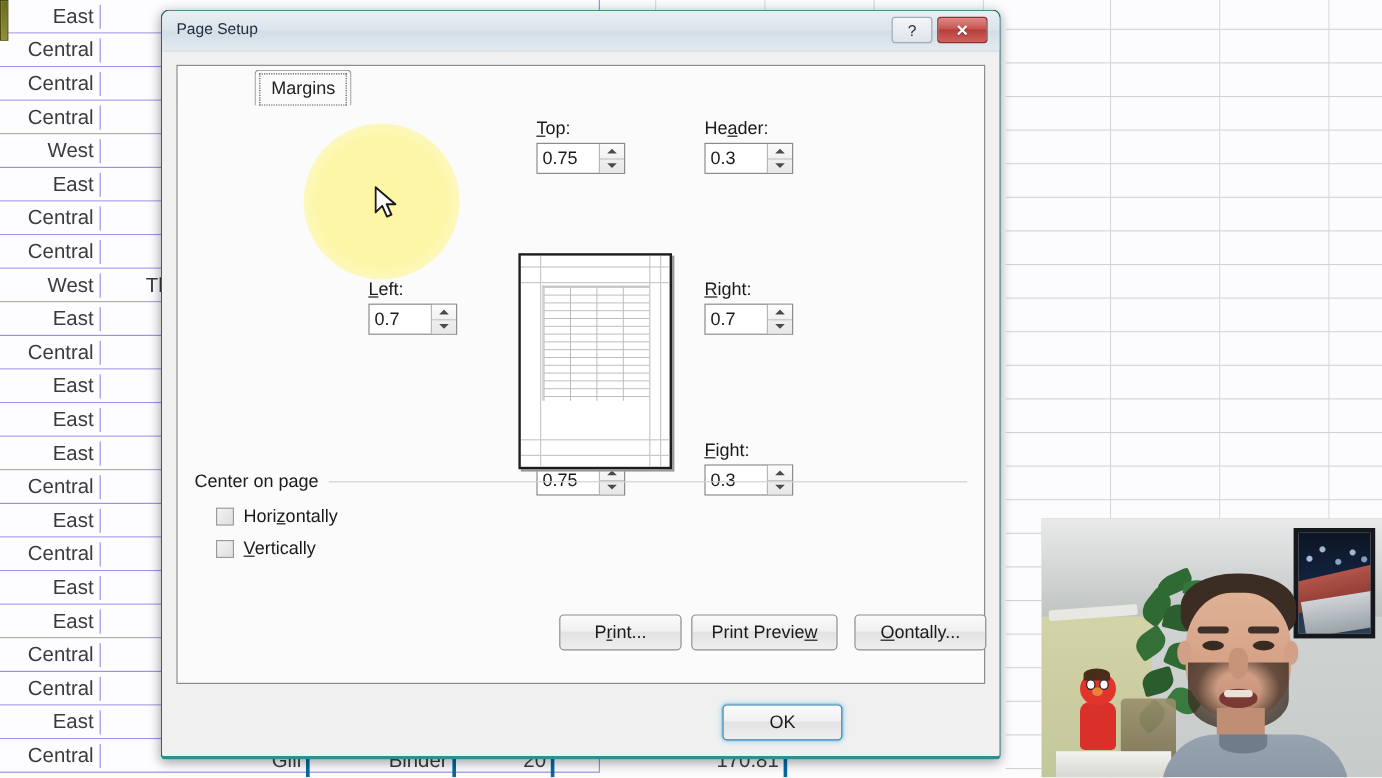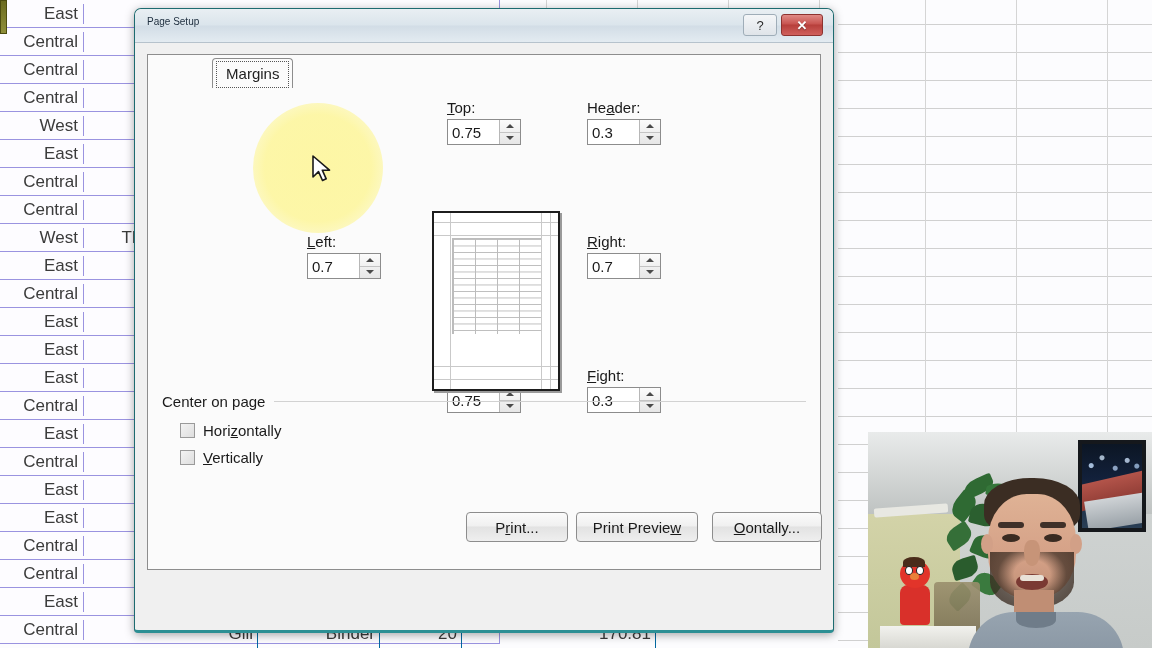--- a/index.html
+++ b/index.html
@@ -91,21 +91,21 @@
   .bottom-strip {
     position: absolute;
     left: 0; bottom: 0; width: 838px; height: 20px;
     display: flex; align-items: flex-start;
     overflow: hidden;
     font-size: 17px;
     color: #3b3b3b;
   }
   .bs-cell {
     box-sizing: border-box;
-    border-right: 1px solid #0369a1;
+    border-right: 3px solid #0369a1;
     height: 20px;
     line-height: 12px;
     padding-right: 4px;
     text-align: right;
     overflow: hidden;
     white-space: nowrap;
   }
 
   
   #dialog {
@@ -123,21 +123,21 @@
   .titlebar {
     position: relative;
     height: 33px;
     background: linear-gradient(to bottom, #e9eff3 0%, #dbe5ec 48%, #d2dde6 52%, #e3ebf1 100%);
     border-bottom: 1px solid #b6c2cc;
     border-radius: 6px 6px 0 0;
   }
   .title-text {
     position: absolute;
     left: 12px; top: 7px;
-    font-size: 10px;
+    font-size: 13px;
     color: #203040;
     font-weight: 400;
   }
   .tb-btn {
     position: absolute;
     top: 5px;
     height: 22px;
     border-radius: 3px;
     box-sizing: border-box;
     display: flex; align-items: center; justify-content: center;
@@ -751,20 +751,21 @@
           <u>w</u>
           <span></span>
       </div>
       <div class="btn" style="left:564px; top:457px; width:110px;">
         <span></span>
           <u>O</u>
           <span>ontally...</span>
       </div>
     </div>
 
+    <div class="btn default" style="left:467px; top:578px; width:100px;">OK</div>
   </div>
 
   <div class="cursor-halo"></div>
   <svg class="cursor-arrow" width="22" height="30" viewBox="0 0 22 30">
     <polygon points="1,1 1,22 6.5,16.6 10.5,25.5 14.2,23.8 10.3,15.2 17.5,15.2" fill="#ffffff" stroke="#1a1a1a" stroke-width="1.6" stroke-linejoin="round"></polygon>
   </svg>
 
   <div id="webcam">
     <div class="wc-wall"></div>
     <div class="wc-ceiling"></div>

